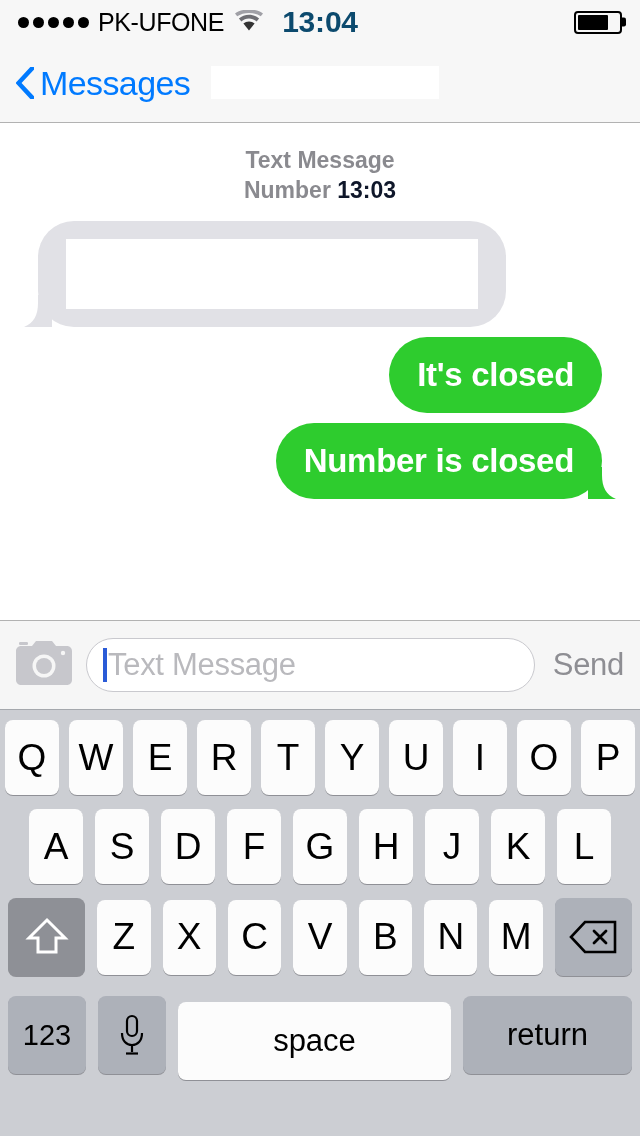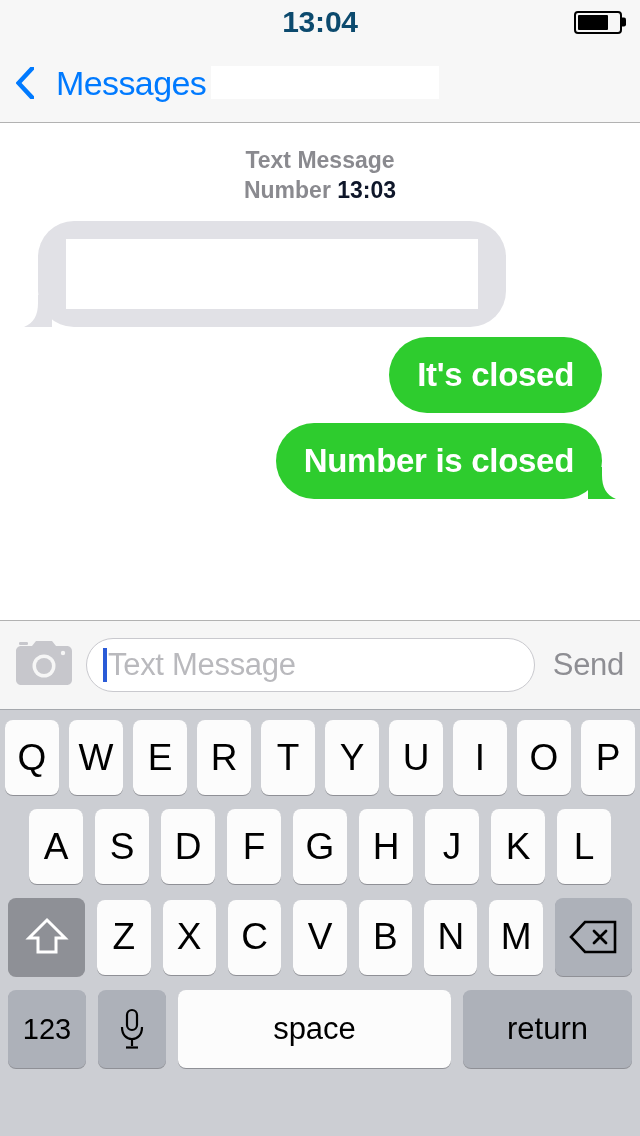--- a/index.html
+++ b/index.html
@@ -103,21 +103,21 @@
     background: #f7f7f7;
     border-bottom: 1px solid #b2b2b2;
     display: flex;
     align-items: center;
     padding: 0 16px;
     position: relative;
   }
   .nav-back {
     display: flex;
     align-items: center;
-    gap: 22px;
+    gap: 6px;
     cursor: pointer;
   }
   .chevron-left {
     display: block;
     width: 18px;
     height: 32px;
   }
   .nav-back-label {
     font-size: 34px;
     color: #007aff;
@@ -313,34 +313,52 @@
   .key.mic {
     width: 68px; height: 78px;
     background: #adb1b9;
   }
   .key.space {
     flex: 1 1 auto;
     height: 78px;
     background: #fcfcfc;
     font-size: 31px;
     max-width: 320px;
+    margin-top: 12px;
   }
   .key.return {
     width: 169px; height: 78px;
     background: #adb1b9;
     font-size: 31px;
   }
   .key svg { display: block; }
 </style>
 </head>
 <body>
 
 <div class="phone">
 
   <div class="status-bar">
+    <div class="status-left">
+      <div class="signal-dots">
+        <i></i>
+          <i></i>
+          <i></i>
+          <i></i>
+          <i></i>
+      </div>
+      <span class="carrier">PK-UFONE</span>
+      <span class="wifi-icon">
+        <svg width="28" height="21" viewBox="0 0 28 21">
+          <path d="M14 20.5 L8.4 13.6 C9.9 12.3 11.9 11.5 14 11.5 C16.1 11.5 18.1 12.3 19.6 13.6 Z" fill="#333"></path>
+          <path d="M3.9 8.6 C6.6 6.2 10.1 4.8 14 4.8 C17.9 4.8 21.4 6.2 24.1 8.6 L21.6 11.6 C19.6 9.7 16.9 8.6 14 8.6 C11.1 8.6 8.4 9.7 6.4 11.6 Z" fill="#6e6e73"></path>
+          <path d="M0 3.4 C3.7 0.9 8.6 -0.6 14 -0.6 C19.4 -0.6 24.3 0.9 28 3.4 L25.8 6.2 C22.5 4.1 18.5 2.9 14 2.9 C9.5 2.9 5.5 4.1 2.2 6.2 Z" fill="#a0a0a6"></path>
+        </svg>
+      </span>
+    </div>
     <div class="status-time">13:04</div>
     <div class="status-right">
       <div class="battery">
         <div class="battery-fill" style="width:75%"></div>
       </div>
     </div>
   </div>
 
   <div class="nav-bar">
     <div class="nav-back">

